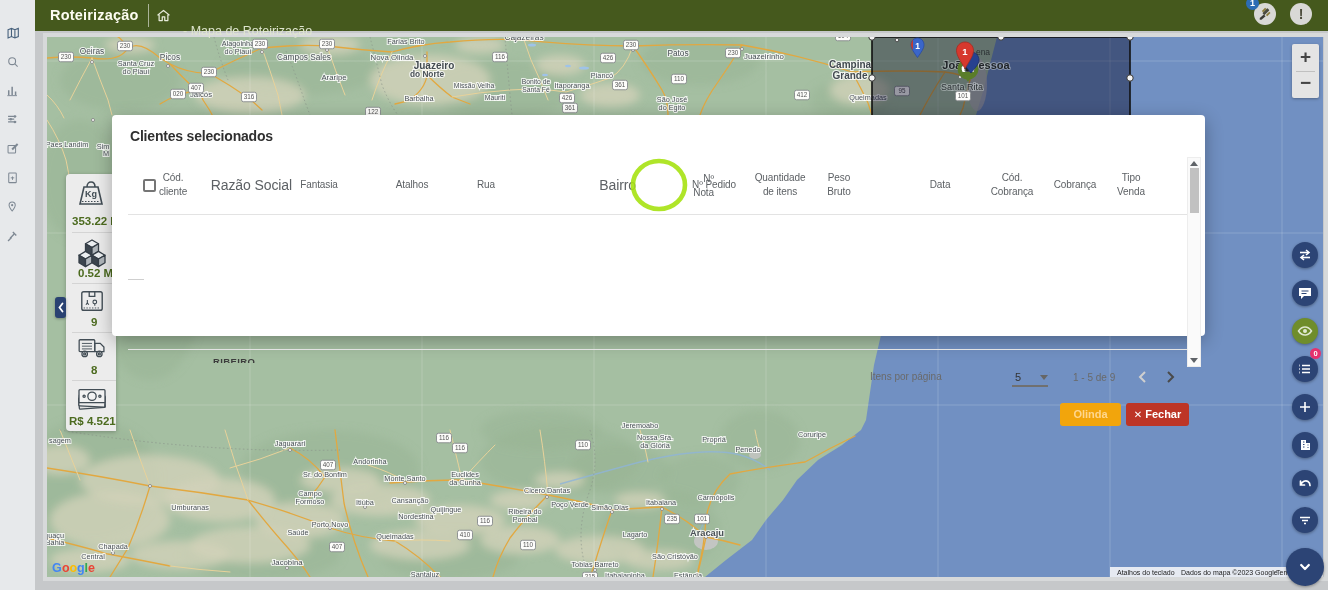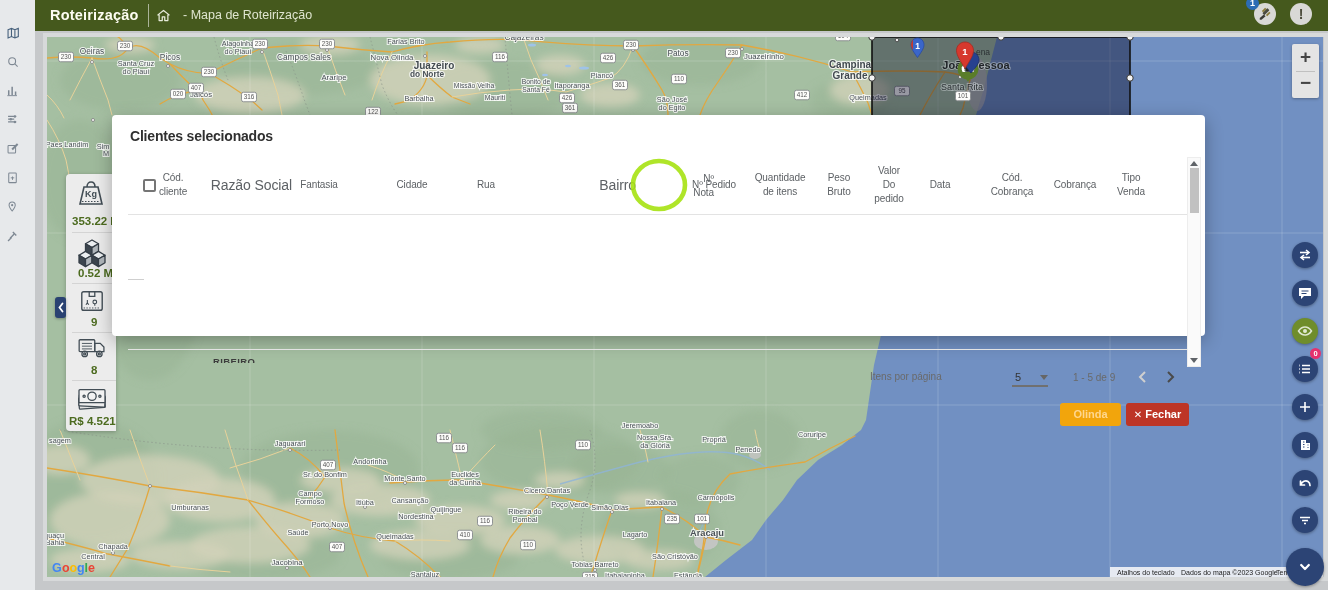--- a/index.html
+++ b/index.html
@@ -410,21 +410,21 @@
 <div class="abs" style="left:4px;top:27px;width:19px;height:1px;background:#c0c0c0"></div>
 <div class="abs" style="left:0;top:27px;width:27px;height:27px;color:#444;font-size:19px;font-weight:bold;text-align:center;line-height:24px">−</div>
 </div>
 
 <div class="abs" style="left:35px;top:0;width:1293px;height:31px;background:#45591d">
 <div class="abs" style="left:15px;top:0;height:44px;line-height:31px;color:#fdfdf2;font-size:14.5px;font-weight:bold;letter-spacing:0.2px">Roteirização</div>
 <div class="abs" style="left:113px;top:4px;width:1px;height:23px;background:rgba(255,255,255,0.55)"></div>
 <svg class="abs" style="left:121px;top:8px" width="15" height="15" viewBox="0 0 24 24">
       <path d="M12 4 L21 11 L19 11 L19 20 L14 20 L14 14 L10 14 L10 20 L5 20 L5 11 L3 11 Z" fill="none" stroke="#e8ecdc" stroke-width="2" stroke-linejoin="round"></path>
     </svg>
-<div class="abs" style="left:148px;top:0;height:31px;line-height:31px;color:#dfe5cf;font-size:12.5px">- Mapa de Roteirização</div>
+<div class="abs" style="left:148px;top:16px;height:31px;line-height:31px;color:#dfe5cf;font-size:12.5px">- Mapa de Roteirização</div>
 </div>
 <div class="abs" style="left:1254px;top:3px;width:22px;height:22px;border-radius:50%;background:#d8d8d6"></div>
 <svg class="abs" style="left:1258px;top:7px" width="14" height="14" viewBox="0 0 24 24">
     <g>
       <rect x="11" y="2" width="5" height="12" rx="1" transform="rotate(45 13.5 8)" fill="#4a4a40"></rect>
       <rect x="9" y="1" width="3" height="8" transform="rotate(45 10.5 5)" fill="#8a7a3a"></rect>
       <rect x="16" y="8" width="3" height="8" transform="rotate(45 17.5 12)" fill="#8a7a3a"></rect>
       <path d="M10 13 L13 16 L6 22 L3 22 L3 19 Z" fill="#3c3c38"></path>
     </g>
   </svg>
@@ -530,28 +530,27 @@
 <div class="abs" style="left:55px;top:297px;width:11px;height:21px;background:#2a4272;border-radius:3px;box-shadow:0 1px 3px rgba(0,0,0,0.3)"></div>
 <svg class="abs" style="left:57px;top:302px" width="8" height="11" viewBox="0 0 8 11">
     <path d="M5.5 1.5 L2.5 5.5 L5.5 9.5" fill="none" stroke="#fff" stroke-width="1.8" stroke-linecap="round"></path>
   </svg>
 <div class="abs" style="left:112px;top:115px;width:1093px;height:221px;background:#fff;border-radius:4px;box-shadow:0 5px 18px rgba(0,0,0,0.3)">
     <div class="abs" style="left:18px;top:13px;font-size:14px;font-weight:bold;letter-spacing:-0.2px;color:#303030">Clientes selecionados</div>
     <div class="abs" style="left:31px;top:64px;width:13px;height:13px;border:2px solid #757575;border-radius:2px"></div>
     <div class="abs" style="left:6px;top:56px;width:110px;text-align:center;font-size:10px;letter-spacing:-0.1px;line-height:14px;color:#5d6165">Cód.<br>cliente</div>
     <div class="abs" style="left:70px;top:63px;width:110px;text-align:right;font-size:14px;letter-spacing:-0.1px;line-height:14px;color:#5d6165">Razão Social</div>
     <div class="abs" style="left:152px;top:63px;width:110px;text-align:center;font-size:10px;letter-spacing:-0.1px;line-height:14px;color:#5d6165">Fantasia</div>
-    <div class="abs" style="left:245px;top:63px;width:110px;text-align:center;font-size:10px;letter-spacing:-0.1px;line-height:14px;color:#5d6165">Cidade</div>
+    <div class="abs" style="left:245px;top:63px;width:110px;text-align:center;font-size:10px;letter-spacing:-0.1px;line-height:14px;color:#5d6165">Atalhos</div>
     <div class="abs" style="left:319px;top:63px;width:110px;text-align:center;font-size:10px;letter-spacing:-0.1px;line-height:14px;color:#5d6165">Rua</div>
     <div class="abs" style="left:414px;top:63px;width:110px;text-align:right;font-size:14px;letter-spacing:-0.1px;line-height:14px;color:#5d6165">Bairro</div>
     <div class="abs" style="left:492px;top:57px;width:110px;text-align:right;font-size:10px;letter-spacing:-0.1px;line-height:14px;color:#5d6165">Nº<br>Nota</div>
     <div class="abs" style="left:547px;top:63px;width:110px;text-align:center;font-size:10px;letter-spacing:-0.1px;line-height:14px;color:#5d6165">Nº Pedido</div>
     <div class="abs" style="left:613px;top:56px;width:110px;text-align:center;font-size:10px;letter-spacing:-0.1px;line-height:14px;color:#5d6165">Quantidade<br>de itens</div>
     <div class="abs" style="left:672px;top:56px;width:110px;text-align:center;font-size:10px;letter-spacing:-0.1px;line-height:14px;color:#5d6165">Peso<br>Bruto</div>
-    <div class="abs" style="left:722px;top:49px;width:110px;text-align:center;font-size:10px;letter-spacing:-0.1px;line-height:14px;color:#5d6165">Valor<br>Do<br>pedido</div>
     <div class="abs" style="left:773px;top:63px;width:110px;text-align:center;font-size:10px;letter-spacing:-0.1px;line-height:14px;color:#5d6165">Data</div>
     <div class="abs" style="left:845px;top:56px;width:110px;text-align:center;font-size:10px;letter-spacing:-0.1px;line-height:14px;color:#5d6165">Cód.<br>Cobrança</div>
     <div class="abs" style="left:908px;top:63px;width:110px;text-align:center;font-size:10px;letter-spacing:-0.1px;line-height:14px;color:#5d6165">Cobrança</div>
     <div class="abs" style="left:964px;top:56px;width:110px;text-align:center;font-size:10px;letter-spacing:-0.1px;line-height:14px;color:#5d6165">Tipo<br>Venda</div>
     <svg class="abs" style="left:516px;top:41px" width="62" height="58" viewBox="0 0 62 58">
       <ellipse cx="31" cy="29" rx="26" ry="24" fill="none" stroke="#a6e212" stroke-width="4.6" opacity="0.9"></ellipse>
     </svg>
     <div class="abs" style="left:16px;top:99px;width:1060px;height:1px;background:#e3e3e3"></div>
     <div class="abs" style="left:16px;top:164px;width:16px;height:1px;background:#cfcfcf"></div>
     <div class="abs" style="left:16px;top:234px;width:1060px;height:1px;background:#e3e3e3"></div>

